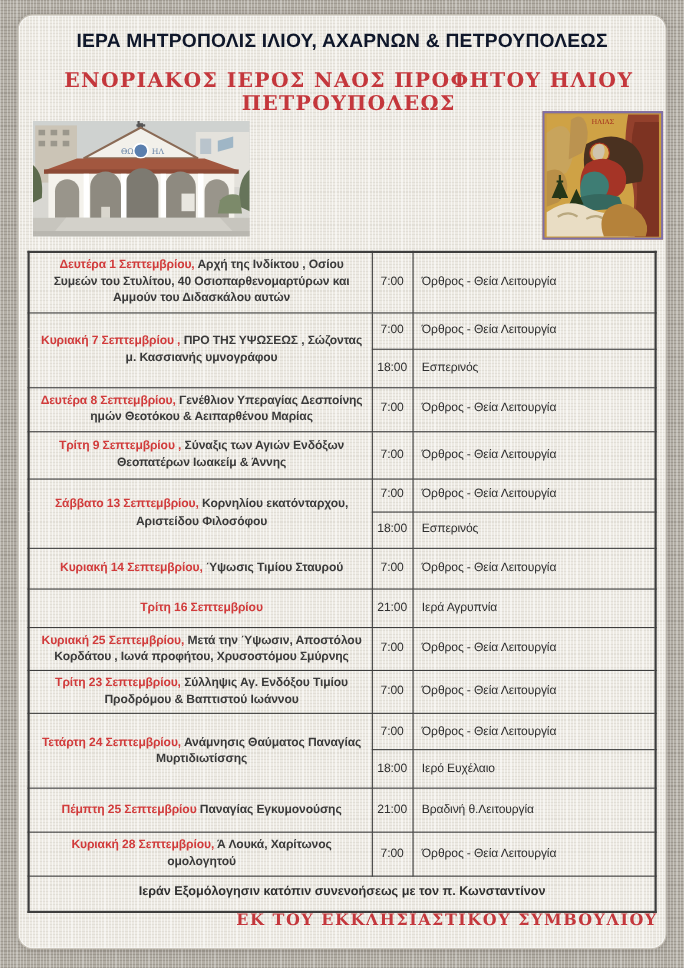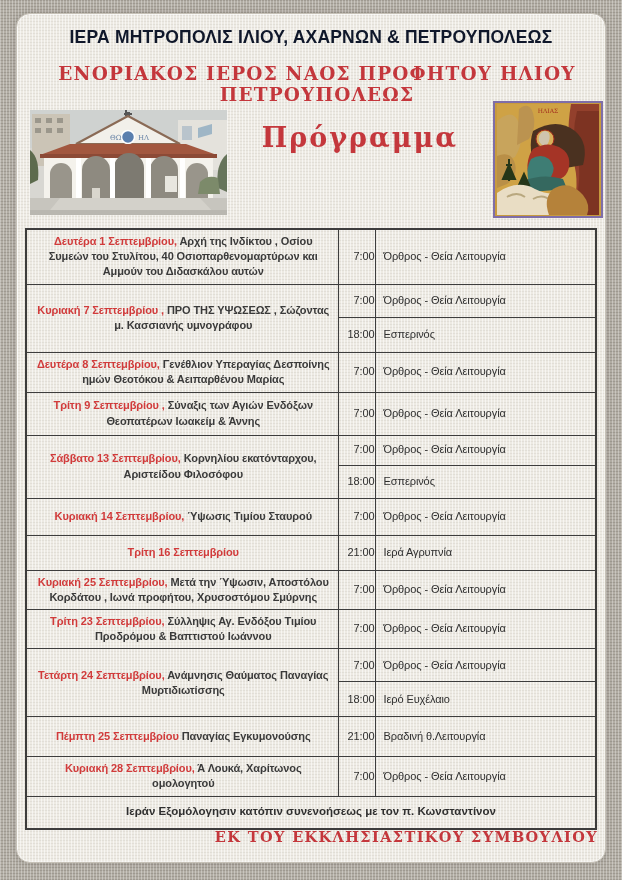--- a/index.html
+++ b/index.html
@@ -46,21 +46,21 @@
   table.schedule{
     position:absolute; left:25px; top:228px; width:570px;
     border-collapse:collapse; table-layout:fixed;
     font-size:11px; color:#3a3a3a; letter-spacing:-.1px;
   }
   table.schedule td{
     border:1px solid #3d3d3d; vertical-align:middle; line-height:1.38;
   }
   table.schedule{ border:2px solid #3d3d3d; }
   td.desc{ width:312px; padding:4px 6px 4px 8px; font-weight:bold;text-align:center; }
-  td.time{ width:37px; text-align:right; font-weight:normal; color:#2f2f2f; }
+  td.time{ width:37px; text-align:center; font-weight:normal; color:#2f2f2f; }
   td.serv{ width:221px; padding-left:8px; color:#2f2f2f; }
   .date-red{ color:#d13b3b; font-weight:bold; }
   td.note-row{
     text-align:center; font-weight:bold; height:33px; color:#2f2f2f; font-size:11.5px;
     letter-spacing:0;
   }
   .signature{
     position:absolute; top:828px; right:24px;
     color:#c4373c; font-family:"DejaVu Serif", serif; font-weight:bold;
     font-size:14.5px; letter-spacing:1.4px;
@@ -111,21 +111,20 @@
     <path d="M0 40 q10 8 8 30 l-8 4 z" fill="#5d6b4d"></path>
     <path d="M197 44 q-12 10 -9 34 l9 4 z" fill="#66745a"></path>
     <path d="M170 72 q8 -8 18 -4 l2 16 h-22 z" fill="#7c8a6a"></path>
     <rect x="0" y="88" width="197" height="17" fill="#c7c5be"></rect>
     <path d="M30 88 h140 l16 17 H16 Z" fill="#d3d1ca"></path>
     <rect x="0" y="100" width="197" height="5" fill="#b9b7b0"></rect>
   </svg>
 </div>
 
 <div class="program-title">
-  <div class="line1">Πρόγραμμα</div>
 </div>
 
 <div class="photo-icon">
   <svg viewBox="0 0 110 117" preserveAspectRatio="none">
     <rect x="0" y="0" width="110" height="117" fill="#c79a3e"></rect>
     <rect x="1" y="1" width="108" height="115" fill="none" stroke="#7f6ea8" stroke-width="2"></rect>
     <rect x="4" y="3" width="102" height="111" fill="#cfa245"></rect>
     <text x="55" y="12" font-size="6" fill="#a22c1e" text-anchor="middle" font-family="DejaVu Serif, serif">ΗΛΙΑΣ</text>
     <path d="M78 3 h28 v111 h-28 q10 -30 2 -55 q-8 -20 -2 -56 z" fill="#93402c"></path>
     <path d="M84 10 q-6 24 0 44 q6 22 -4 60 h26 V10 z" fill="#7d3322"></path>

